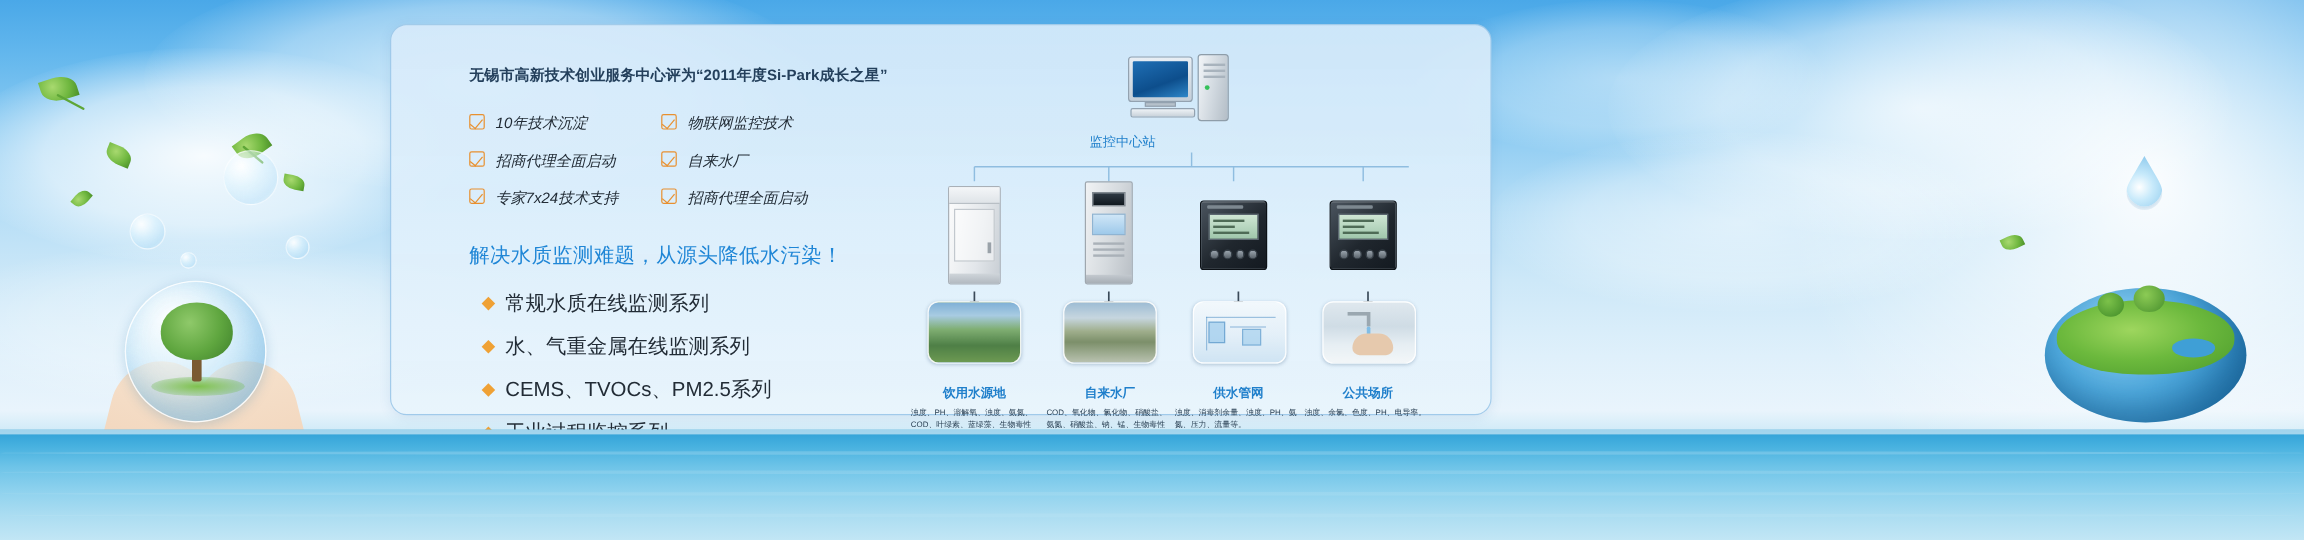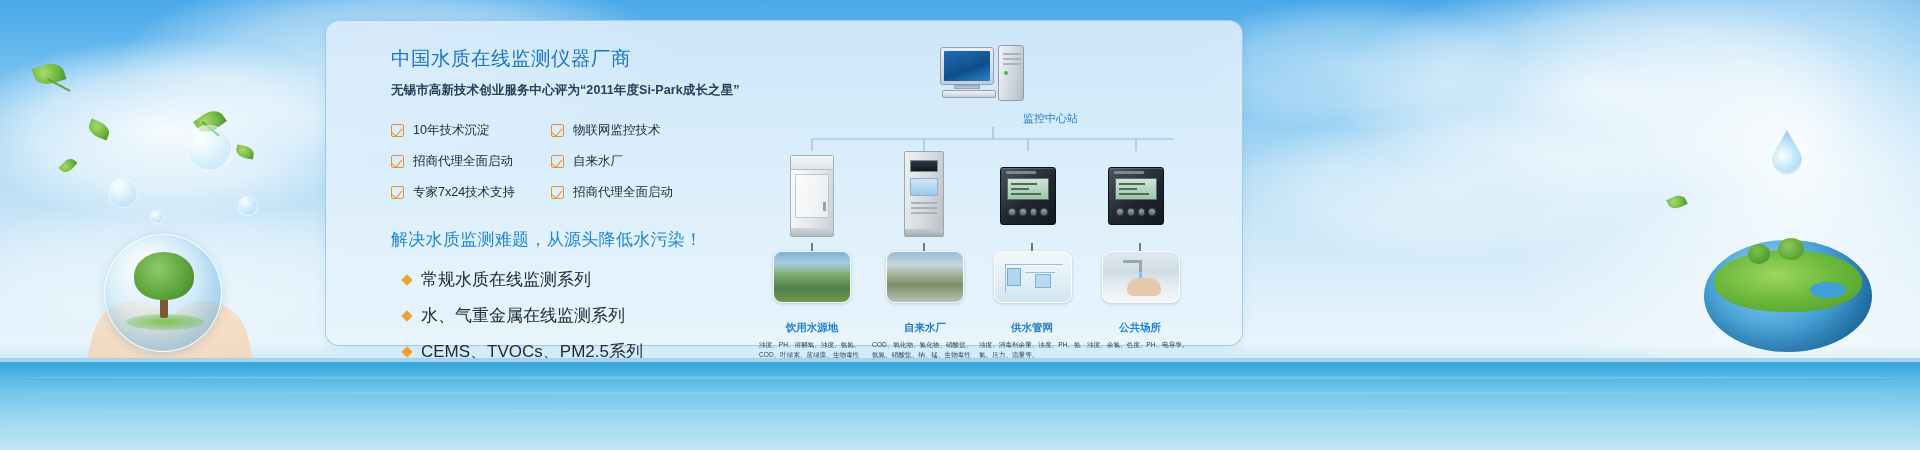--- a/index.html
+++ b/index.html
@@ -103,21 +103,21 @@
     letter-spacing:.1px;
   }
 
   .checkgrid {
     margin-top:23px;
     display:grid;
     grid-template-columns: 160px 160px;
     row-gap: 14px;
     column-gap: 0px;
   }
-  .chk { display:flex; align-items:center; gap:9px; }
+  .chk { display:flex; align-items:flex-start; gap:9px;font-style:italic; }
   .chkbox {
     width:13px; height:13px;
     border:1.4px solid #e8902f;
     border-radius:2px;
     position:relative;
     flex:0 0 auto;
     background:transparent;
   }
   .chkbox::after{
     content:"";
@@ -177,21 +177,21 @@
     position:absolute; left:58px; top:0px; width:26px; height:56px;
     background:linear-gradient(100deg,#f2f5f8,#cfd7de 55%,#b3bdc6);
     border:1px solid #8e9da9; border-radius:3px;
   }
   .pc-tower .slot{ position:absolute; left:4px; width:18px; height:2px; background:#a8b3bd; }
   .pc-tower .s1{top:7px;} .pc-tower .s2{top:12px;} .pc-tower .s3{top:17px;}
   .pc-tower .led{ position:absolute; left:5px; top:25px; width:4px; height:4px; border-radius:50%; background:#35c15a;}
 
   .center-label {
     position:absolute; left:150px; top:72px; width:170px;
-    text-align:right;
+    text-align:left;
     font-size:11px; color:#1f7fcb; white-space:nowrap;
   }
 
   
   .svgtree { position:absolute; left:0; top:0; width:470px; height:300px; }
 
   .devrow { position:absolute; left:0; top:110px; width:470px; height:92px; }
   .dev { position:absolute; width:60px; height:92px; }
   .dev.d1 { left:24px; }
   .dev.d2 { left:136px; }
@@ -401,21 +401,20 @@
       <div class="earth-lake"></div>
       <div class="earth-tree"></div>
       <div class="earth-tree2"></div>
     </div>
   </div>
   <div class="leaf lf6"></div>
 
   <div class="card">
 
     <div class="leftcol">
-      <div class="h1">中国水质在线监测仪器厂商</div>
       <div class="h2">无锡市高新技术创业服务中心评为“2011年度Si-Park成长之星”</div>
 
       <div class="checkgrid">
         <div class="chk">
           <span class="chkbox"></span>
           <span class="lbl">10年技术沉淀</span>
         </div>
         <div class="chk">
           <span class="chkbox"></span>
           <span class="lbl">物联网监控技术</span>

